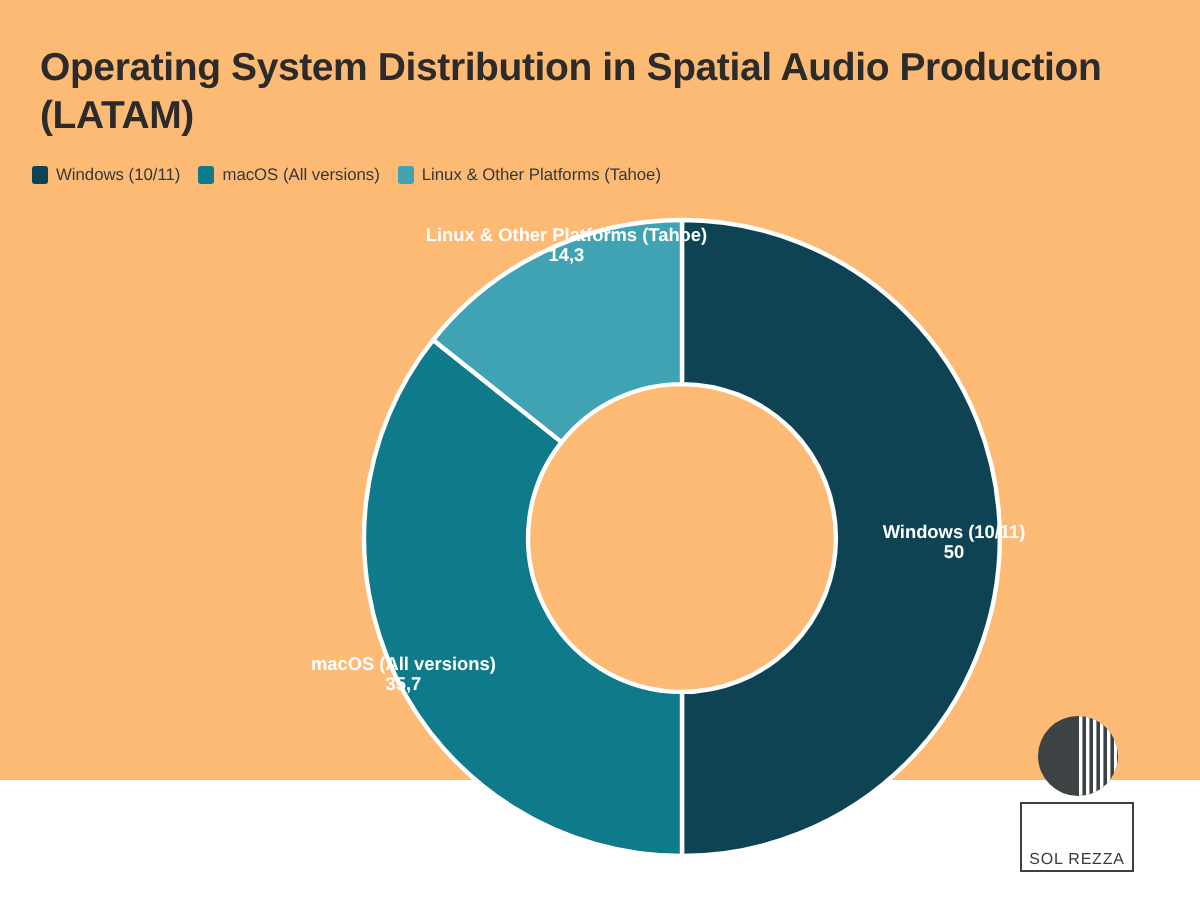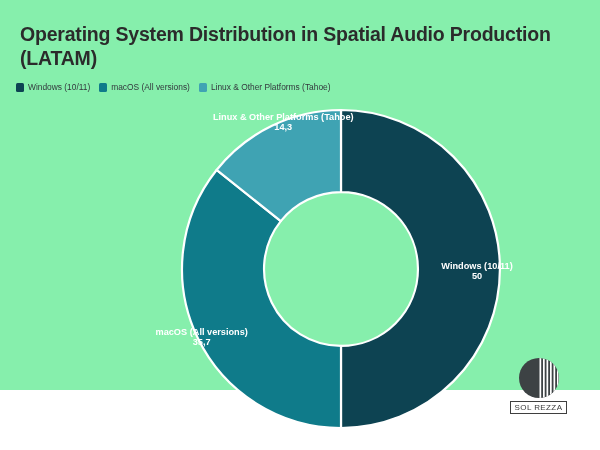--- a/index.html
+++ b/index.html
@@ -12,21 +12,21 @@
     height: 450px;
     background: #ffffff;
     font-family: "Liberation Sans", "DejaVu Sans", sans-serif;
     overflow: hidden;
     position: relative;
   }
   #canvas {
     position: relative;
     width: 600px;
     height: 390px;
-    background: #86efac;
+    background: #fdba74;
   }
 
   
   .title-block {
     position: absolute;
     left: 20px;
     top: 22px;
     width: 560px;
   }
   .chart-title {
@@ -128,20 +128,21 @@
     text-align: center;
     padding: 1px 0 1px 0;
     background: #ffffff;
   }
   .logo-name {
     font-size: 8px;
     letter-spacing: 0.4px;
     color: #3a3a3a;
     line-height: 9px;
     white-space: nowrap;
+    margin-top: 22px;
   }
 </style>
 </head>
 <body>
 
 <div id="canvas">
 
   <div class="title-block">
     <h1 class="chart-title">Operating System Distribution in Spatial Audio Production (LATAM)</h1>
   </div>

